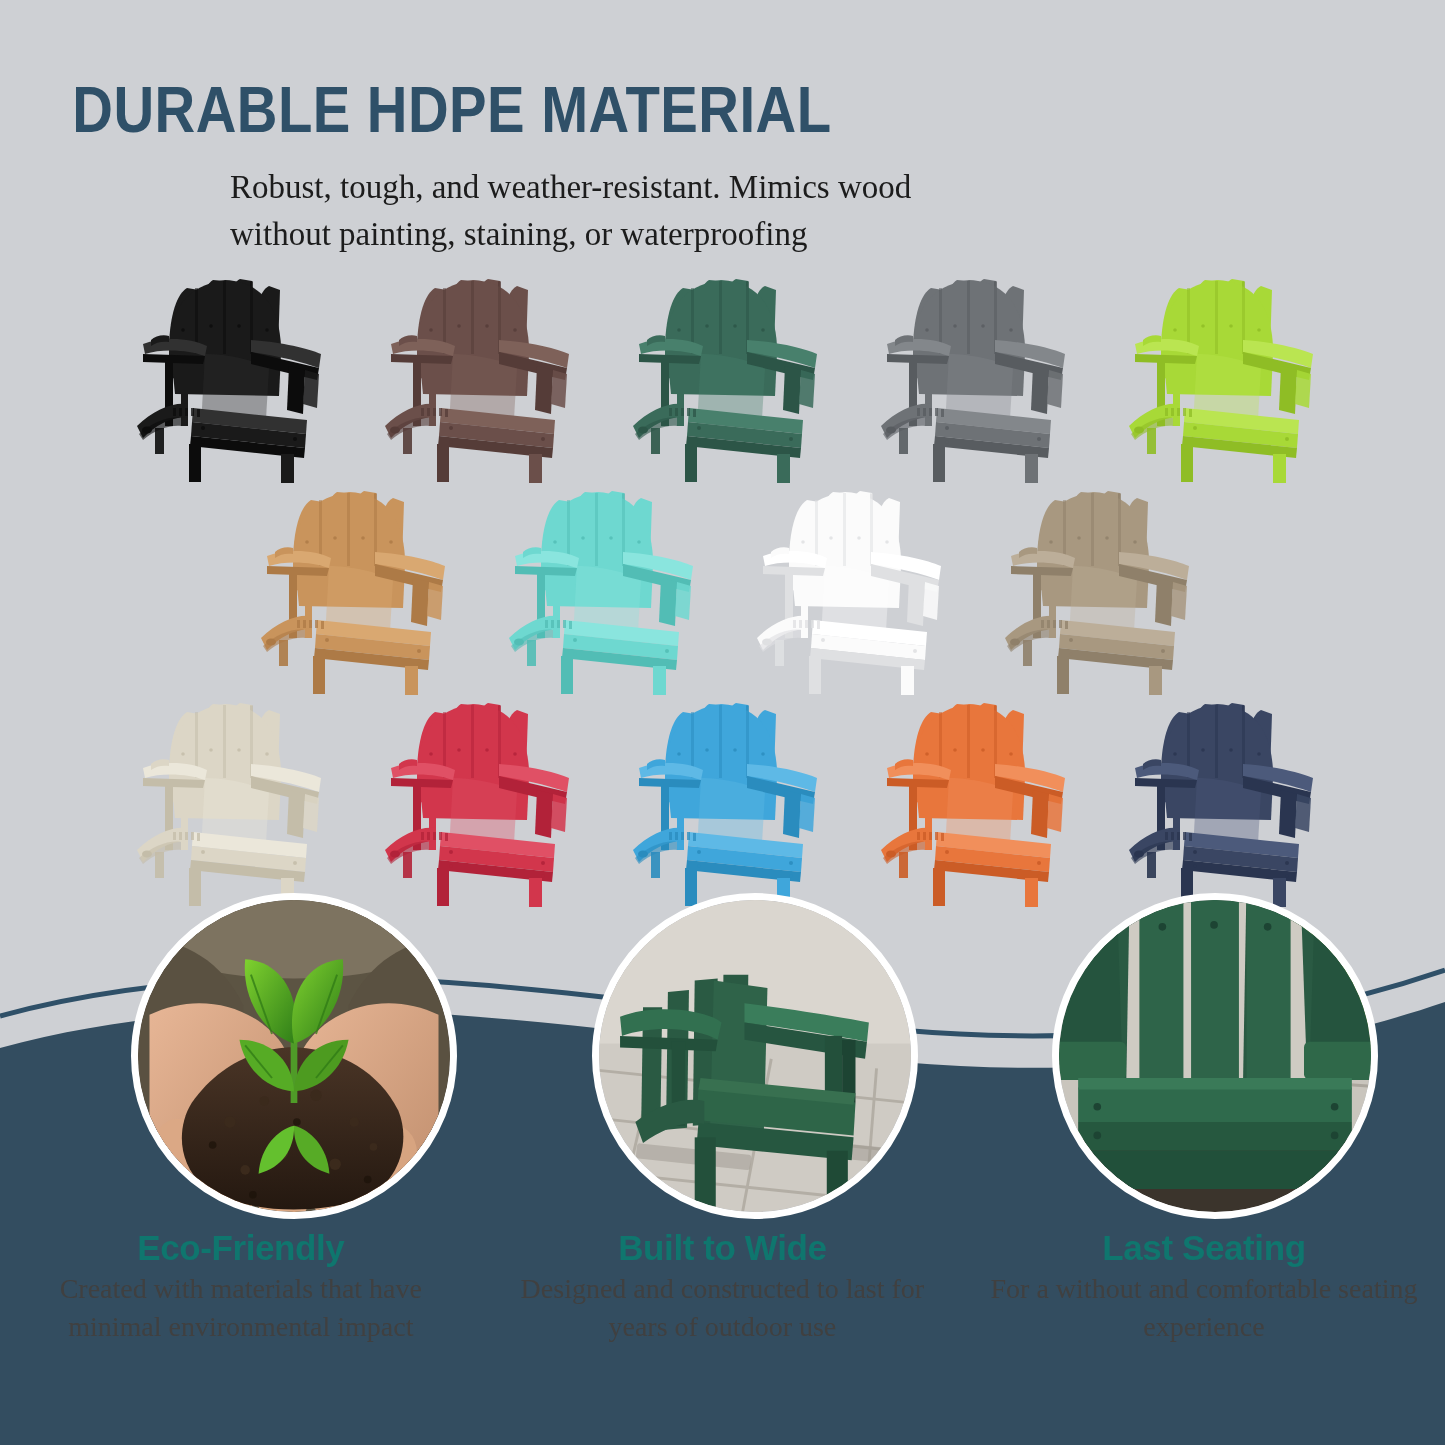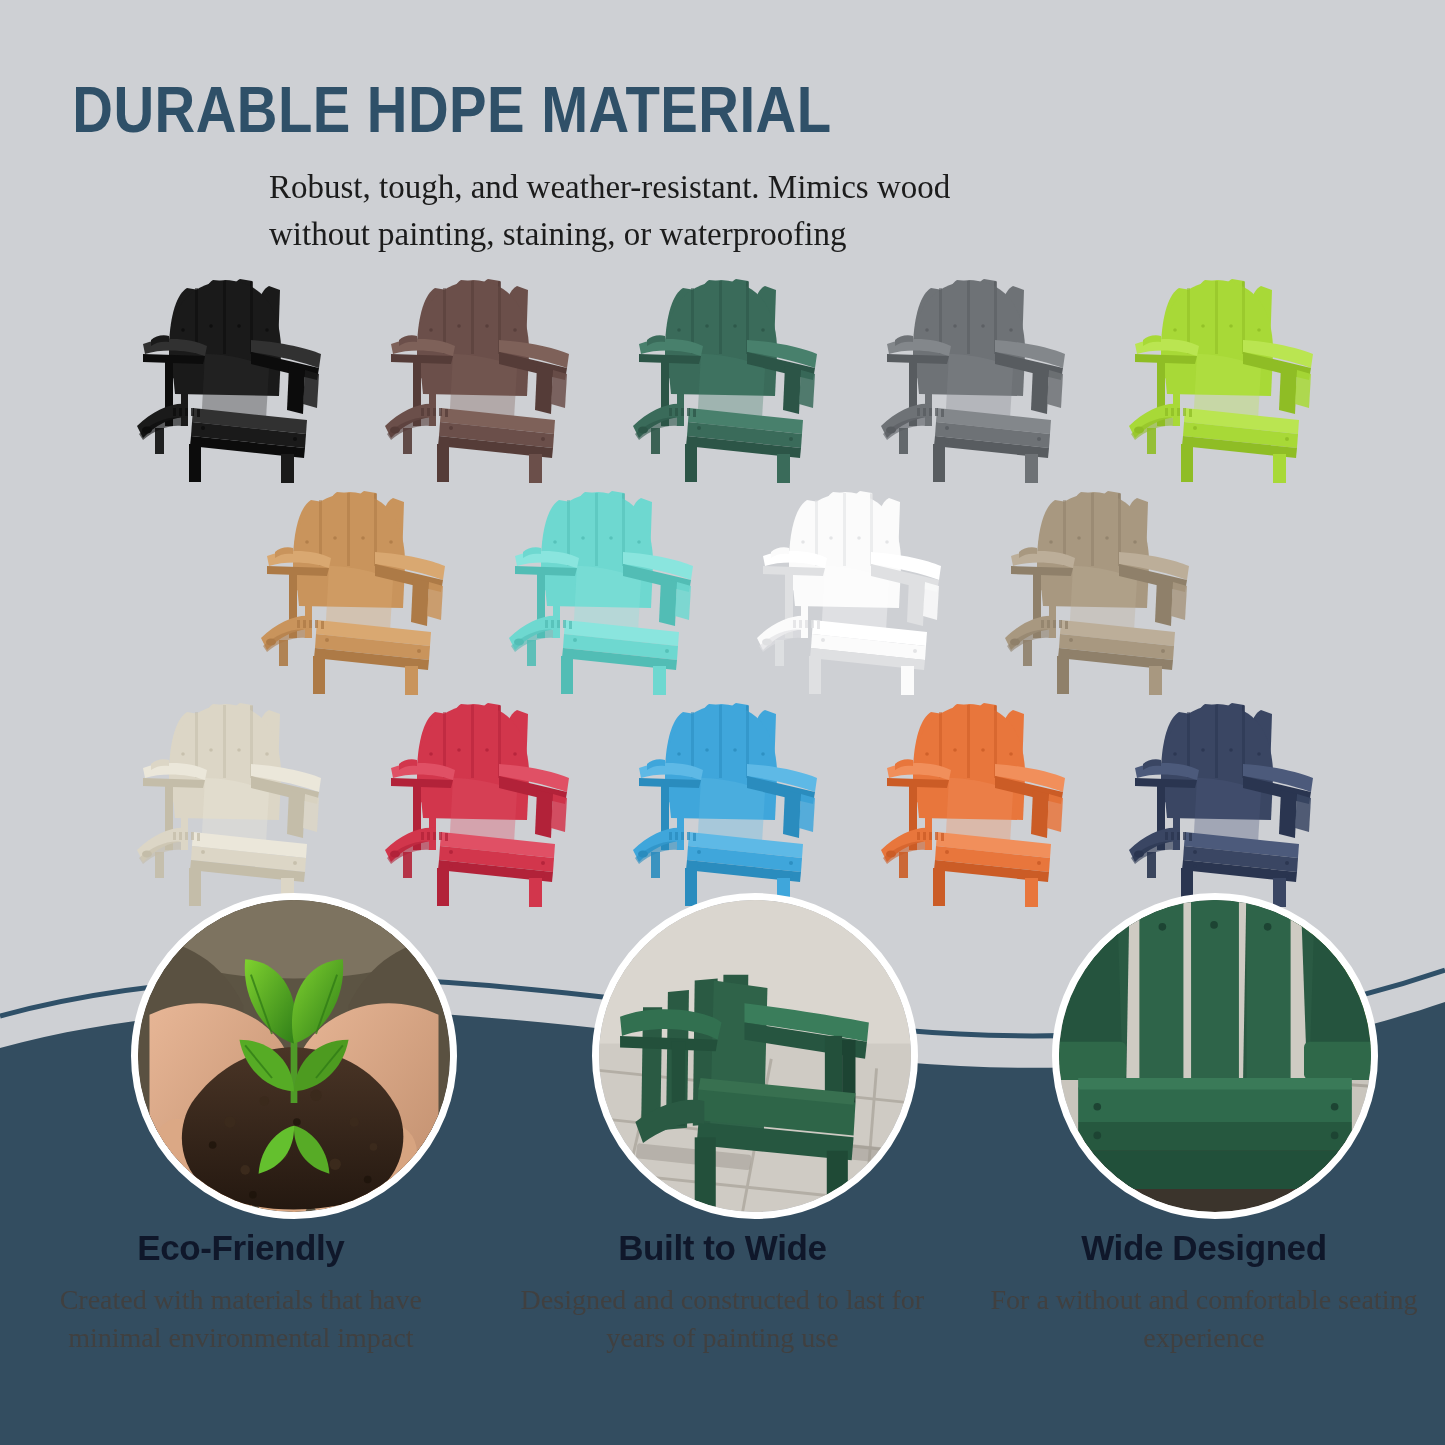--- a/index.html
+++ b/index.html
@@ -54,34 +54,34 @@
   .circle-wrap.c1 { left:131px; }
   .circle-wrap.c2 { left:592px; }
   .circle-wrap.c3 { left:1052px; }
   .circle-wrap svg { display:block; width:100%; height:100%; }
 
   
   #features { position:absolute; top:1228px; left:0; width:1445px; display:flex; }
   .feature { width:481.6px; text-align:center; padding:0 26px; }
   .feature-title {
     font-family:"Liberation Sans", sans-serif;
-    font-weight:bold; font-size:35px; color:#0f172a;
-    letter-spacing:-0.4px; margin-bottom:13px;
+    font-weight:bold; font-size:35px; color:#0f766e;
+    letter-spacing:-0.4px; margin-bottom:2px;
   }
   .feature-desc {
     font-family:"Liberation Serif", serif;
     font-size:28px; color:#404040; line-height:1.34;
   }
 </style>
 </head>
 <body style="background: rgb(206, 208, 212);">
 
 <div id="header">
   <div id="title" style="color: rgb(47, 80, 104);">DURABLE HDPE MATERIAL</div>
-  <div id="subtitle" style="color: rgb(28, 28, 28); margin-left: 39px;">Robust, tough, and weather-resistant. Mimics wood without painting, staining, or waterproofing</div>
+  <div id="subtitle" style="color: rgb(28, 28, 28);">Robust, tough, and weather-resistant. Mimics wood without painting, staining, or waterproofing</div>
 </div>
 
 <div id="chair-grid">
   <div class="chair-row row-1">
       <div class="chair-cell">
 <svg viewBox="0 0 196 215" xmlns="http://www.w3.org/2000/svg">
   <g>
 
     <g fill="#1a1a1a">
       <path d="M40,78 C41,46 48,26 58,20 L70,22 L66,112 L42,110 Z"></path>
@@ -1353,19 +1353,19 @@
 
 </div>
 
 <div id="features">
   <div class="feature">
     <div class="feature-title">Eco-Friendly</div>
     <div class="feature-desc">Created with materials that have minimal environmental impact</div>
   </div>
   <div class="feature">
     <div class="feature-title">Built to Wide</div>
-    <div class="feature-desc">Designed and constructed to last for years of painting use</div>
+    <div class="feature-desc">Designed and constructed to last for years of outdoor use</div>
   </div>
   <div class="feature">
-    <div class="feature-title">Wide Designed</div>
+    <div class="feature-title">Last Seating</div>
     <div class="feature-desc">For a without and comfortable seating experience</div>
   </div>
 </div>
 
 </body></html>

